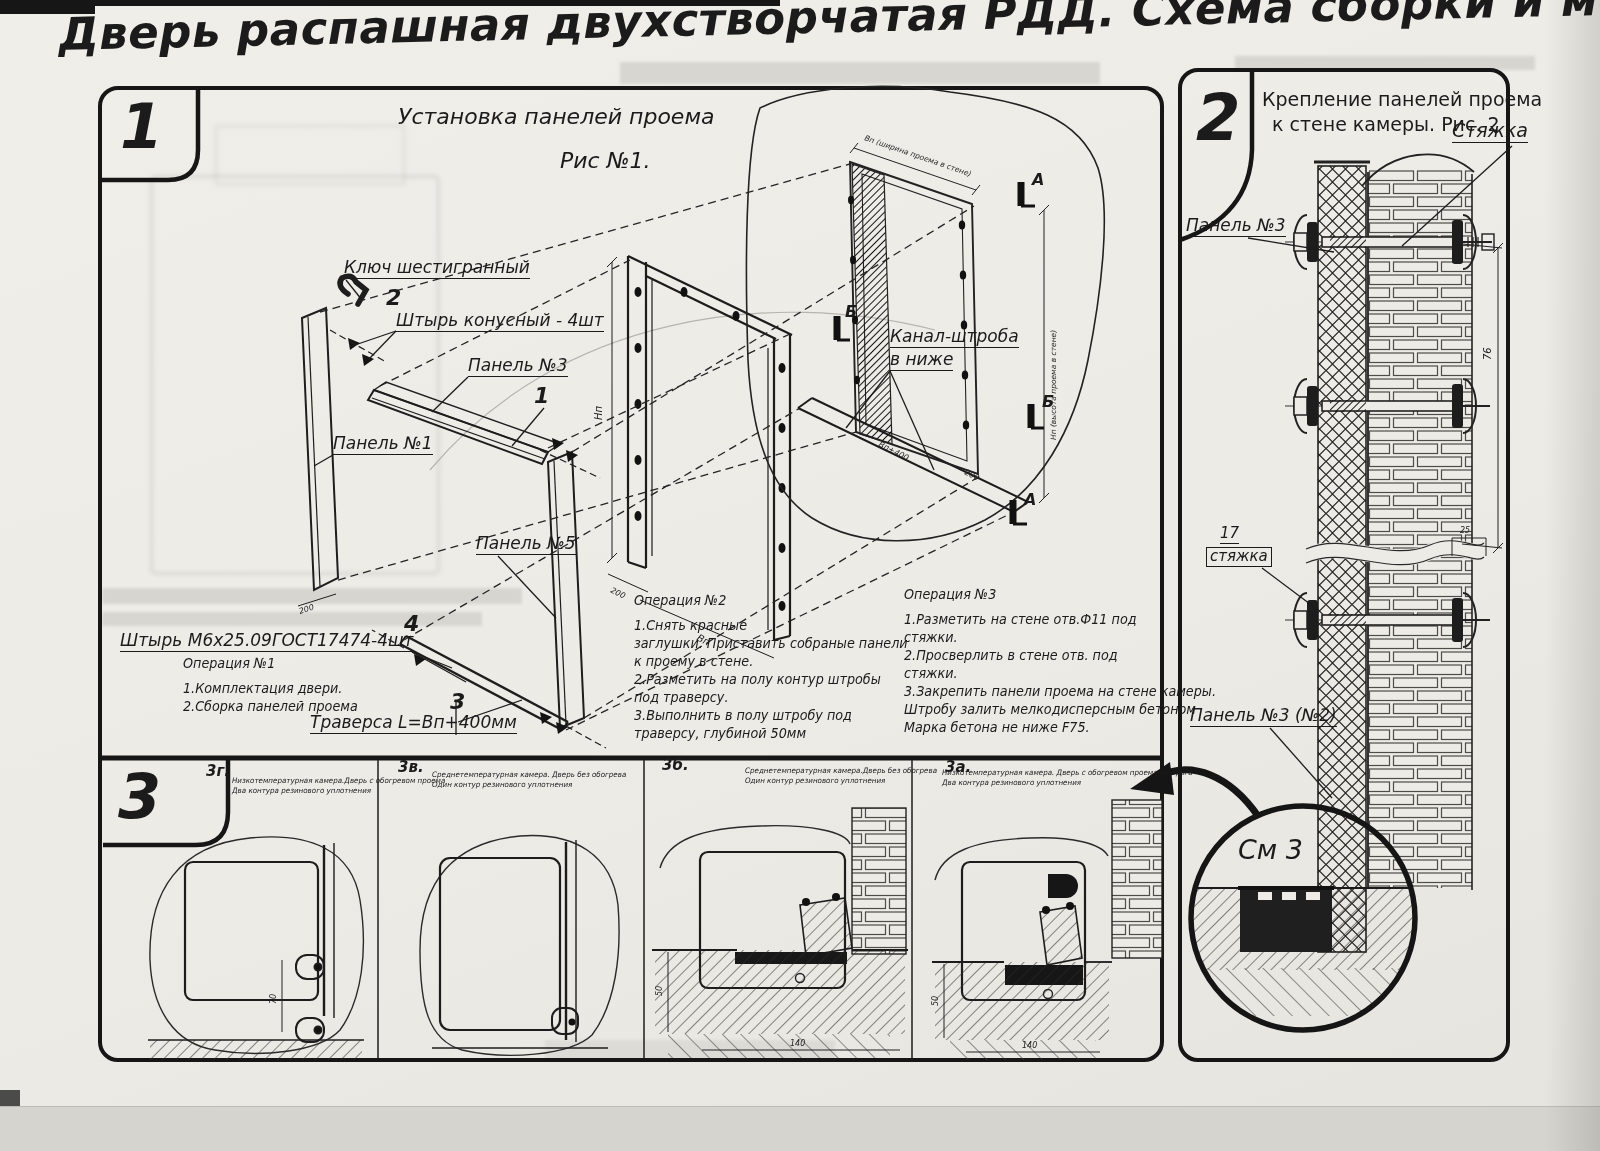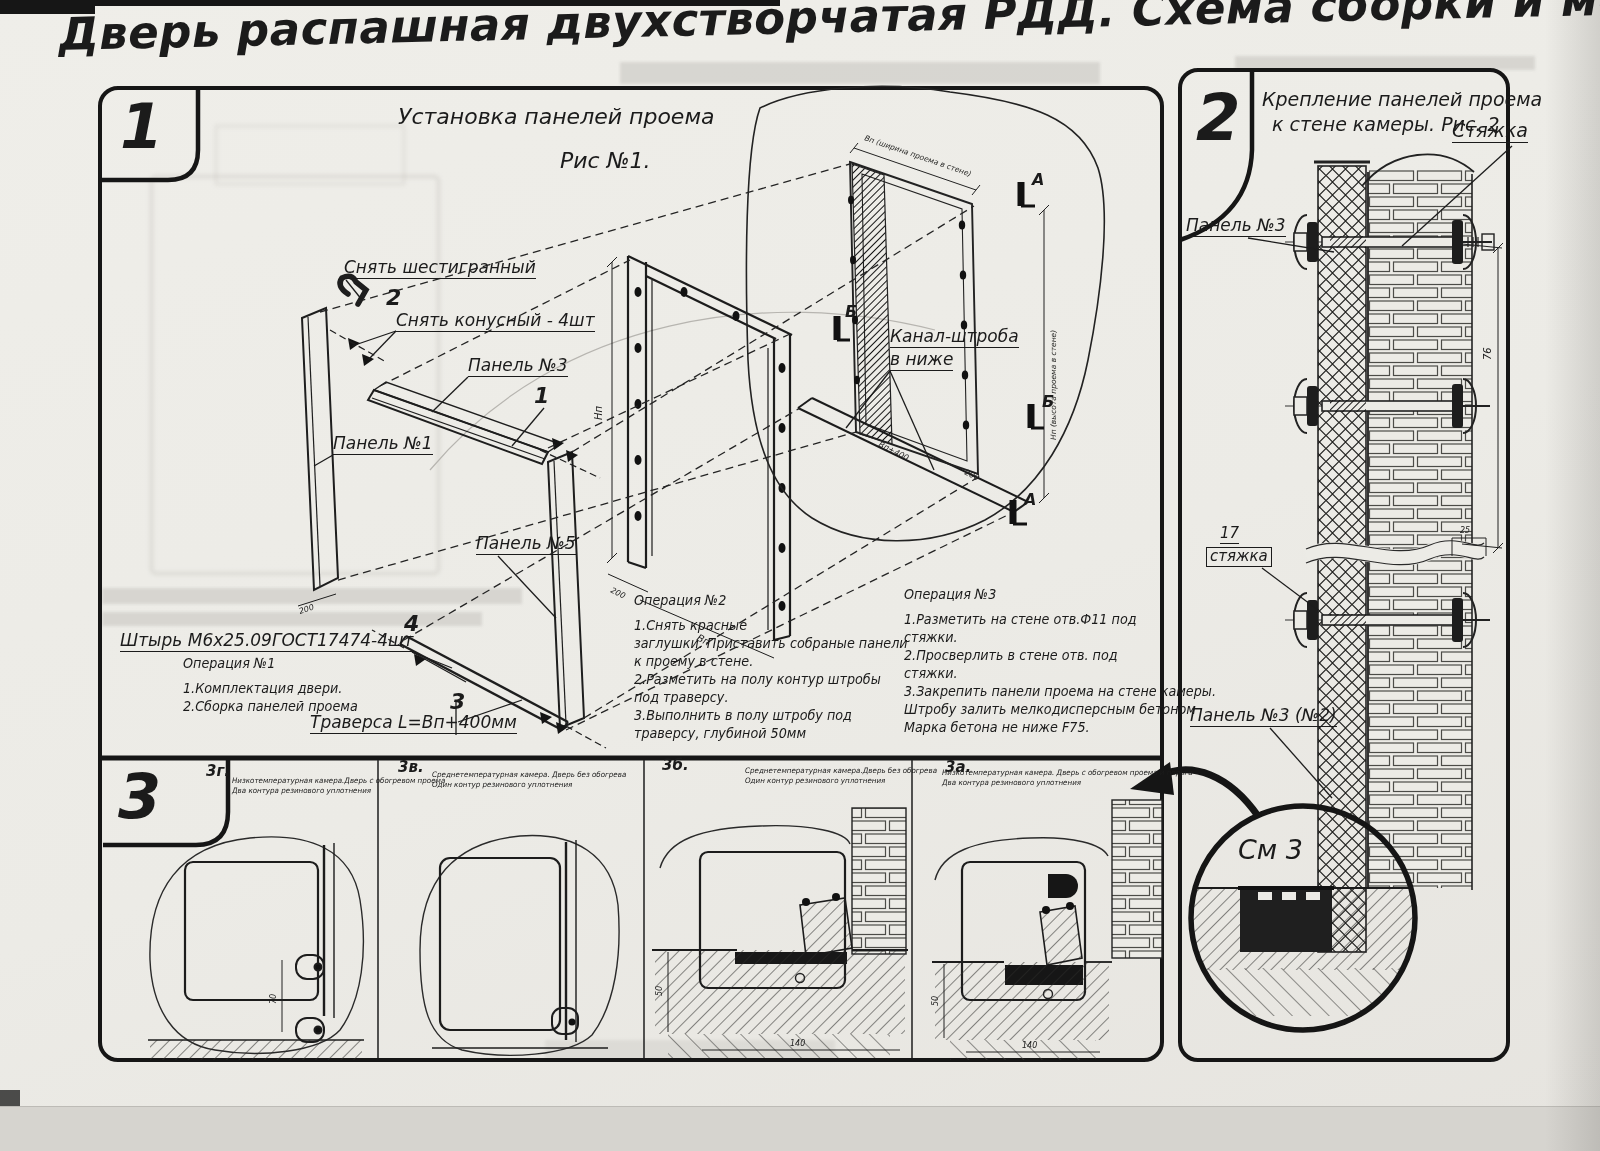--- a/index.html
+++ b/index.html
@@ -10,21 +10,21 @@
   .title{position:absolute;left:58px;top:8px;font-size:45px;font-weight:bold;font-style:italic;
     white-space:nowrap;transform:rotate(-1.3deg);transform-origin:left top;letter-spacing:.5px;}
   .panelframe{position:absolute;border:4.5px solid #161616;border-radius:20px;background:transparent;}
   .p1{left:98px;top:86px;width:1066px;height:976px;}
   .p2{left:1178px;top:68px;width:332px;height:994px;}
   .num{position:absolute;font-style:italic;font-weight:bold;line-height:1;}
   .lbl{position:absolute;font-style:italic;font-size:17px;white-space:nowrap;line-height:1.1;}
   .u{border-bottom:1.6px solid #1b1b1b;padding-bottom:1px;}
   .pos{font-size:22px;font-weight:bold;}
   .cap{position:absolute;font-style:italic;font-size:22px;white-space:nowrap;}
-  .cap2{position:absolute;font-style:italic;font-size:19px;white-space:nowrap;}
+  .cap2{position:absolute;font-size:19px;white-space:nowrap;}
   .ops{position:absolute;font-style:italic;font-size:14.5px;line-height:1.24;white-space:nowrap;
     transform:scaleX(.88);transform-origin:left top;}
   .ops .opt{margin-bottom:7px;}
   .mk{position:absolute;font-style:italic;font-weight:bold;font-size:16px;}
   .secid{position:absolute;font-style:italic;font-size:15px;font-weight:bold;margin-left:12px;}
   .tiny{position:absolute;font-style:italic;font-size:7.5px;line-height:1.3;white-space:nowrap;
     transform:scaleX(.95);transform-origin:left top;}
   .see3{position:absolute;font-style:italic;font-size:27px;white-space:nowrap;}
   .boxed{border:1.6px solid #1b1b1b;padding:0 3px 1px 3px;}
   .art{position:absolute;left:0;top:0;pointer-events:none;}
@@ -405,23 +405,23 @@
     </g>
   </svg>
 
   <div class="num" style="left:120px;top:96px;font-size:62px">1</div>
   <div class="num" style="left:1196px;top:86px;font-size:64px">2</div>
   <div class="num" style="left:118px;top:766px;font-size:62px">3</div>
 
   <div class="cap" style="left:398px;top:104px">Установка панелей проема</div>
   <div class="cap" style="left:560px;top:148px">Рис №1.</div>
 
-  <div class="lbl u" style="left:344px;top:258px">Снять шестигранный</div>
+  <div class="lbl u" style="left:344px;top:258px">Ключ шестигранный</div>
   <div class="lbl pos" style="left:386px;top:286px">2</div>
-  <div class="lbl u" style="left:396px;top:311px">Снять конусный - 4шт</div>
+  <div class="lbl u" style="left:396px;top:311px">Штырь конусный - 4шт</div>
   <div class="lbl u" style="left:468px;top:356px">Панель №3</div>
   <div class="lbl pos" style="left:534px;top:384px">1</div>
   <div class="lbl u" style="left:333px;top:434px">Панель №1</div>
   <div class="lbl u" style="left:476px;top:534px">Панель №5</div>
   <div class="lbl pos" style="left:404px;top:612px">4</div>
   <div class="lbl u" style="left:120px;top:631px">Штырь М6х25.09ГОСТ17474-4шт</div>
   <div class="lbl pos" style="left:450px;top:690px">3</div>
   <div class="lbl u" style="left:310px;top:713px">Траверса  L=Bп+400мм</div>
   <div class="lbl u" style="left:890px;top:327px">Канал-штроба</div>
   <div class="lbl u" style="left:890px;top:350px">в ниже</div>

